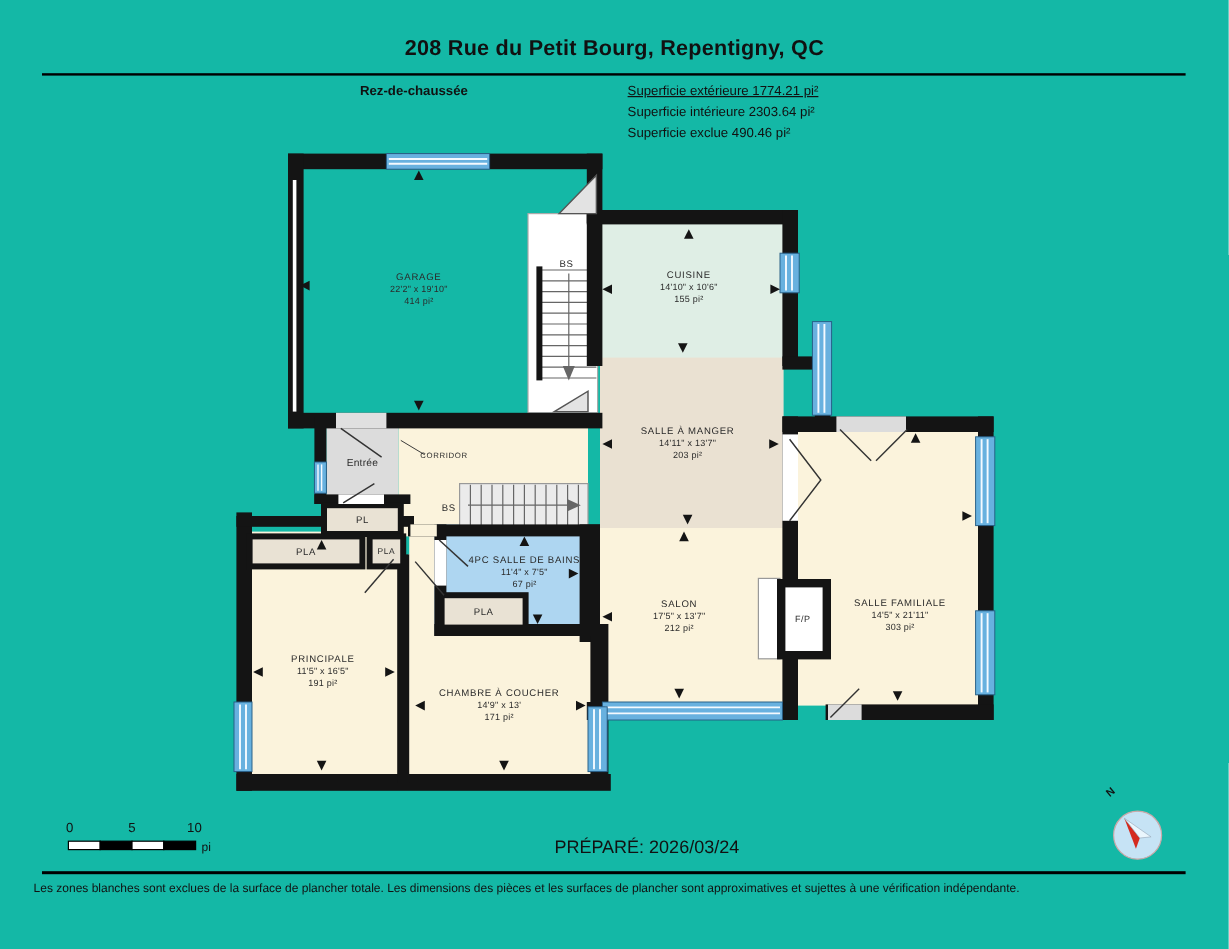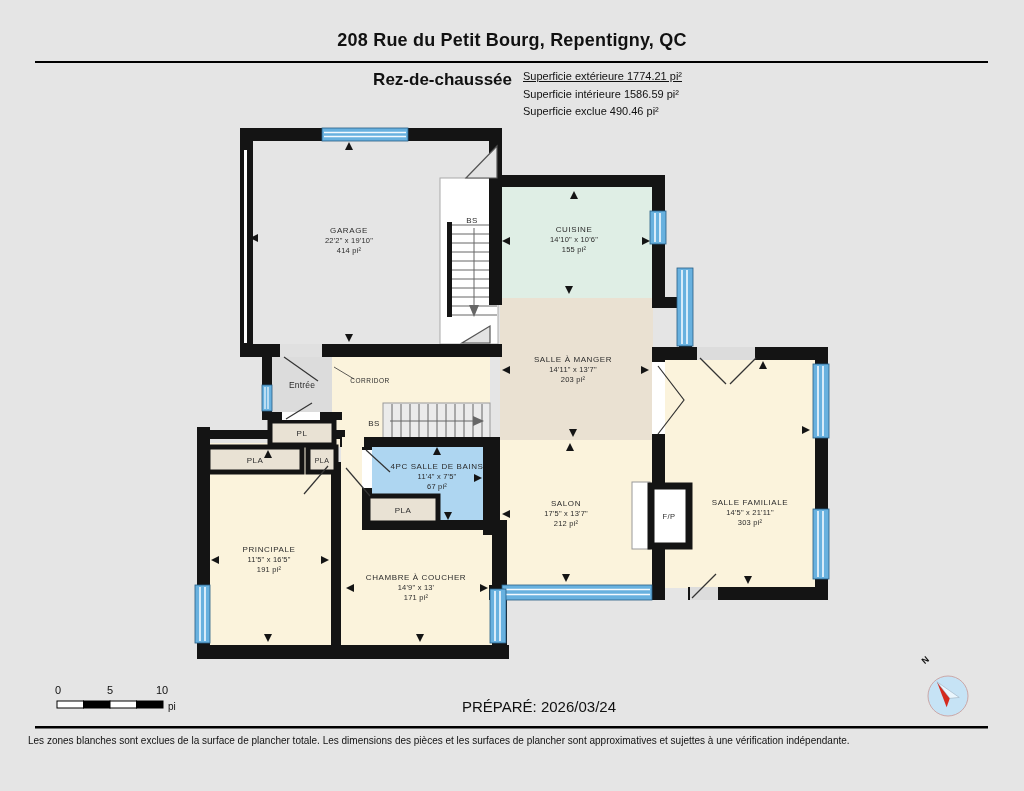--- a/index.html
+++ b/index.html
@@ -1,22 +1,22 @@
 <!DOCTYPE html>
 <html><head>
 <meta charset="utf-8">
 <style>
   html,body{margin:0;padding:0;background:#fff;}
-  #page{position:relative;width:1024px;height:791px;background:#e5e5e5;overflow:hidden;
+  #page{position:relative;width:1024px;height:791px;background:#14b8a6;overflow:hidden;
         font-family:"Liberation Sans",sans-serif;color:#111;}
   #plan-svg{position:absolute;left:0;top:0;}
   .abs{position:absolute;}
   .page-title{width:1024px;text-align:center;top:30px;left:0;font-size:18px;font-weight:bold;letter-spacing:.2px;}
   .rule{position:absolute;left:35px;width:953px;background:#000;}
-  .legend-label{top:70px;left:300px;width:212px;text-align:right;font-size:17px;font-weight:bold;}
+  .legend-label{top:70px;left:300px;width:212px;text-align:left;font-size:11px;font-weight:bold;}
   .legend-line{left:523px;font-size:11px;}
   .room-label{position:absolute;transform:translate(-50%,-50%);text-align:center;line-height:1.3;color:#2b2b2b;white-space:nowrap;}
   .room-label .rname{font-size:8px;letter-spacing:.6px;}
   .room-label .dims{font-size:7.5px;letter-spacing:.2px;}
   .tag{position:absolute;transform:translate(-50%,-50%);font-size:8px;letter-spacing:.5px;color:#2b2b2b;white-space:nowrap;}
   .tag.small{font-size:6.5px;}
   .scale-num{position:absolute;top:684px;font-size:11px;transform:translateX(-50%);}
   .scale-unit{position:absolute;font-size:10px;text-align:right;}
   .prepared{position:absolute;top:698px;left:462px;font-size:15px;}
   .disclaimer{position:absolute;top:735px;left:28px;font-size:10px;color:#111;}
@@ -24,21 +24,21 @@
 </style>
 </head>
 <body>
 
 <div id="page">
 
   <div class="abs page-title">208 Rue du Petit Bourg, Repentigny, QC</div>
   <div class="rule" style="top:61px;height:2px;"></div>
   <div class="abs legend-label">Rez-de-chaussée</div>
   <div class="abs legend-line" style="top:70px;text-decoration:underline;">Superficie extérieure 1774.21 pi²</div>
-  <div class="abs legend-line" style="top:88px;">Superficie intérieure 1586.59 pi²</div>
+  <div class="abs legend-line" style="top:88px;">Superficie intérieure 2303.64 pi²</div>
   <div class="abs legend-line" style="top:105px;">Superficie exclue 490.46 pi²</div>
 
   <svg id="plan-svg" width="1024" height="791" viewBox="0 0 1024 791">
 
     <g>
       <rect x="440" y="178" width="58" height="166" fill="#ffffff" stroke="#aaaaaa" stroke-width="1"></rect>
       <rect x="500" y="186" width="153" height="113" fill="#DFEEE5"></rect>
       <rect x="500" y="298" width="153" height="142" fill="#EAE1D2"></rect>
       <rect x="500" y="440" width="153" height="146" fill="#FBF3DC"></rect>
       <rect x="332" y="352" width="158" height="95" fill="#FBF3DC"></rect>

